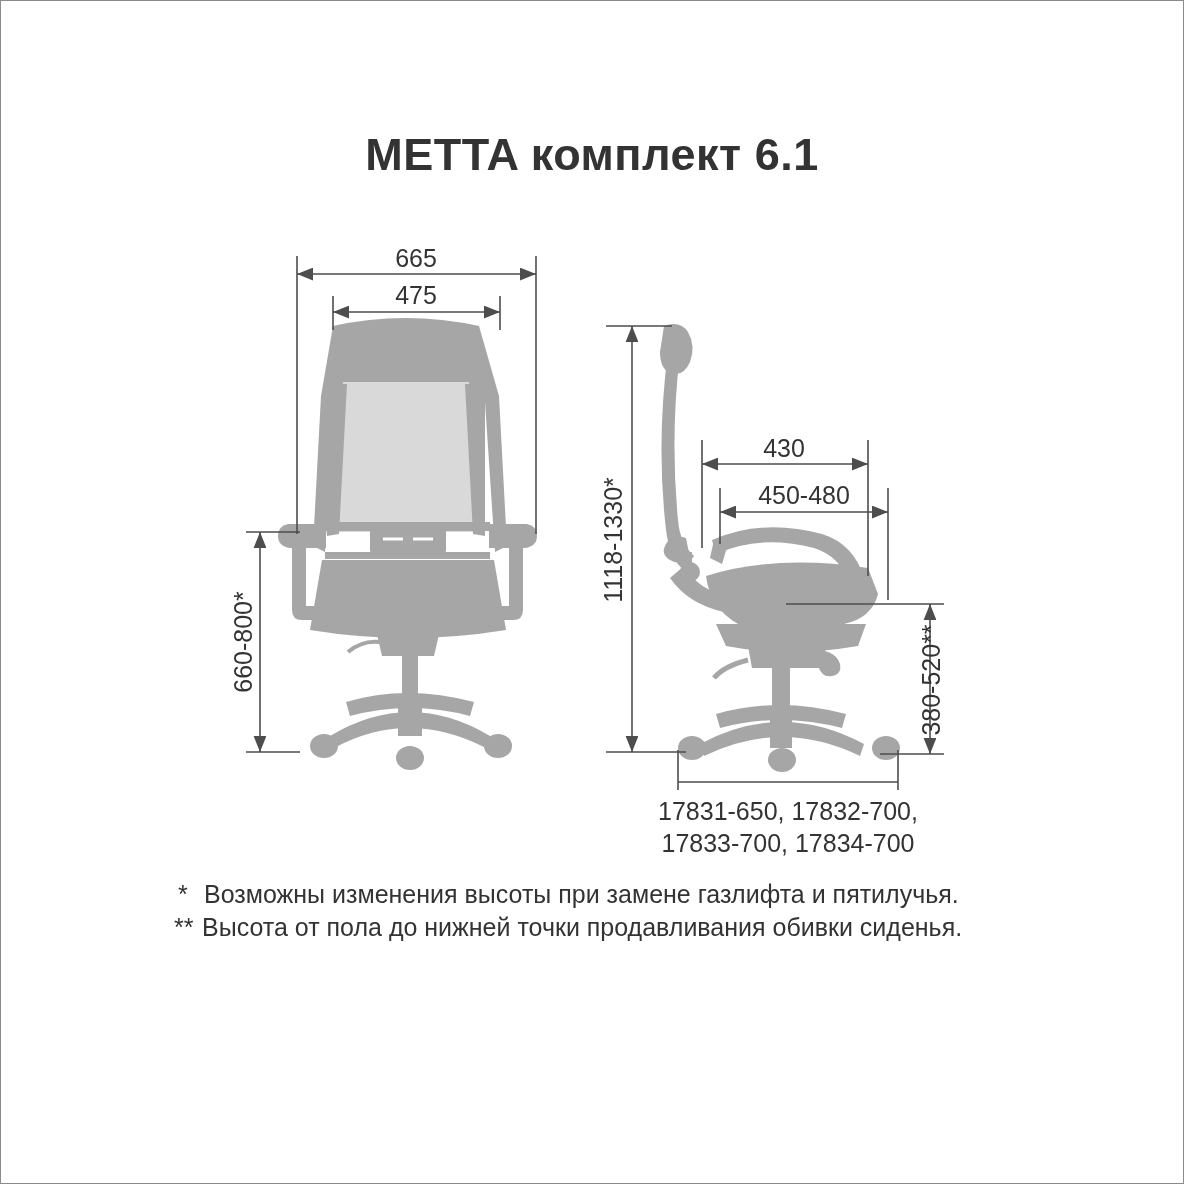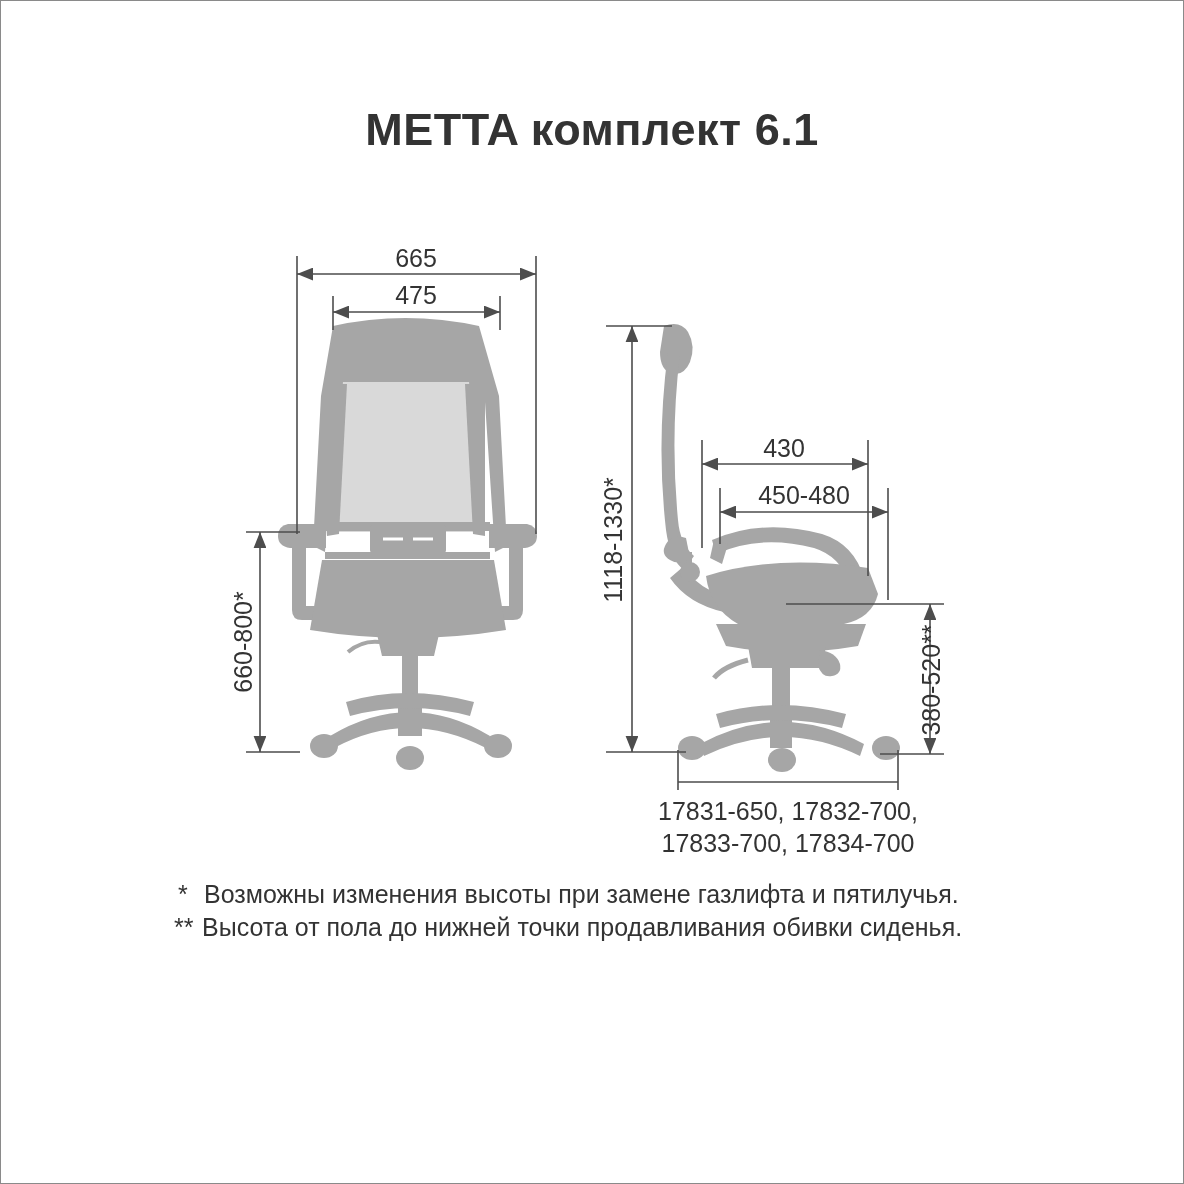--- a/index.html
+++ b/index.html
@@ -22,21 +22,21 @@
     position: absolute;
     left: 0; top: 0;
     width: 1184px;
     height: 1184px;
     box-sizing: border-box;
     border: 1px solid #8a8a8a;
   }
   #title {
     position: absolute;
     left: 0;
-    top: 104px;
+    top: 129px;
     width: 1184px;
     text-align: center;
     font-size: 45px;
     font-weight: bold;
     letter-spacing: 0.5px;
     color: #333333;
   }
   svg#diagram {
     position: absolute;
     left: 0;

